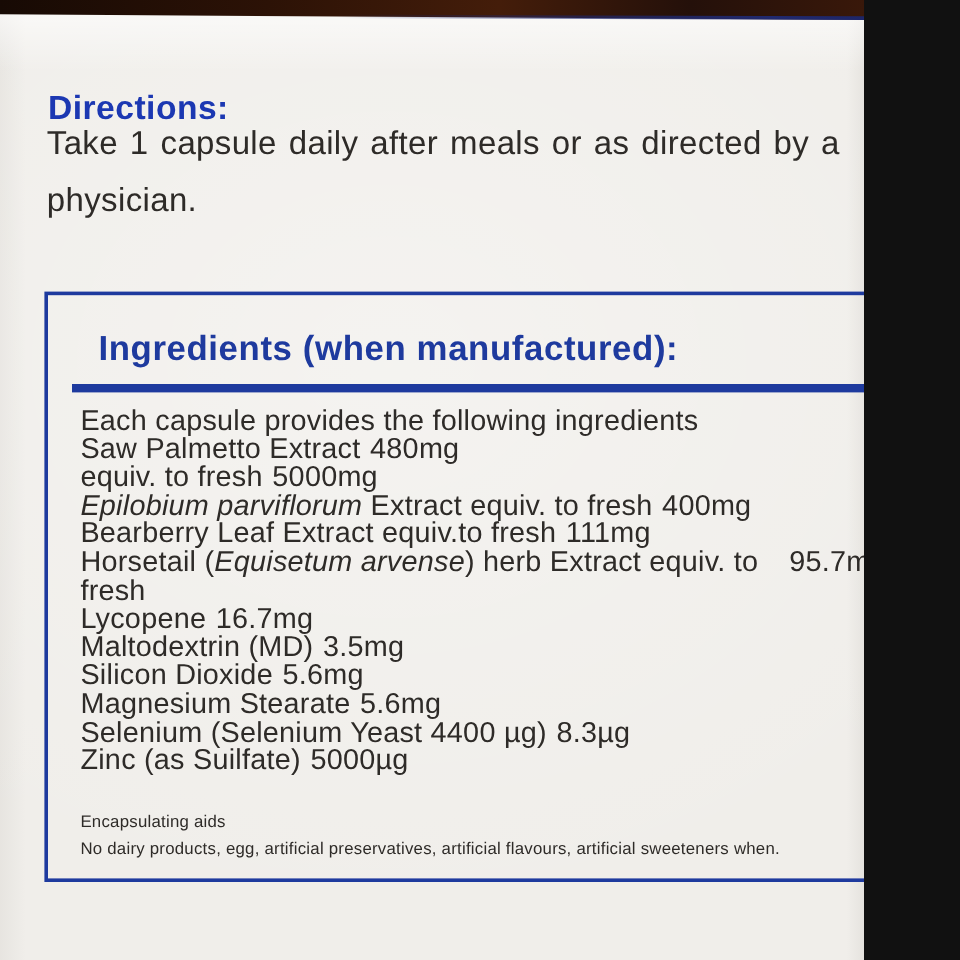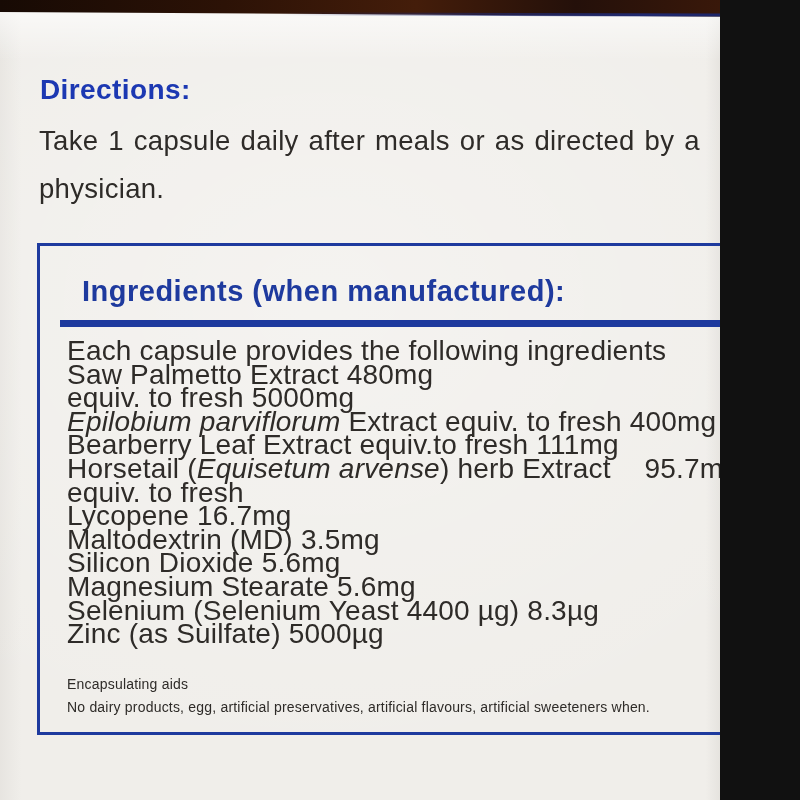--- a/index.html
+++ b/index.html
@@ -35,40 +35,40 @@
       linear-gradient(90deg,rgba(60,50,40,.05) 0,rgba(60,50,40,0) 3%),
       linear-gradient(270deg,rgba(60,50,40,.06) 0,rgba(60,50,40,0) 2%);
   }
 
   .directions-heading{
     position:absolute;left:40px;top:74px;
     font-size:28px;font-weight:700;letter-spacing:.4px;
     color:var(--accent-bright);
   }
   .directions-text{
-    position:absolute;left:39px;top:117px;width:740px;
+    position:absolute;left:39px;top:95px;width:740px;
     font-size:27.5px;line-height:48px;letter-spacing:.3px;word-spacing:2px;
     color:var(--ink);
   }
 
   .ing-box{
     position:absolute;left:37px;top:243px;width:735px;height:492px;
     border:3px solid var(--accent);
   }
   .ing-heading{
     margin:29px 20px 0 42px;
     font-size:29px;font-weight:700;letter-spacing:.5px;
     color:var(--accent);
   }
   .ing-rule{
     margin:12px 21px 0 20px;height:7px;background:var(--accent);
   }
   .ing-list{
     margin:12px 30px 0 27px;
-    font-size:28px;line-height:23.6px;letter-spacing:.2px;
+    font-size:24px;line-height:23.6px;letter-spacing:.2px;
     color:var(--ink);
   }
   .intro-row{display:block;}
   .row{display:flex;justify-content:flex-start;}
   .row .name i{font-style:italic;}
   .row .amount{white-space:nowrap;padding-left:8px;}
   .ing-footer{
     margin:27px 30px 0 27px;
     font-size:14px;line-height:23.6px;letter-spacing:.2px;
     color:var(--ink);

